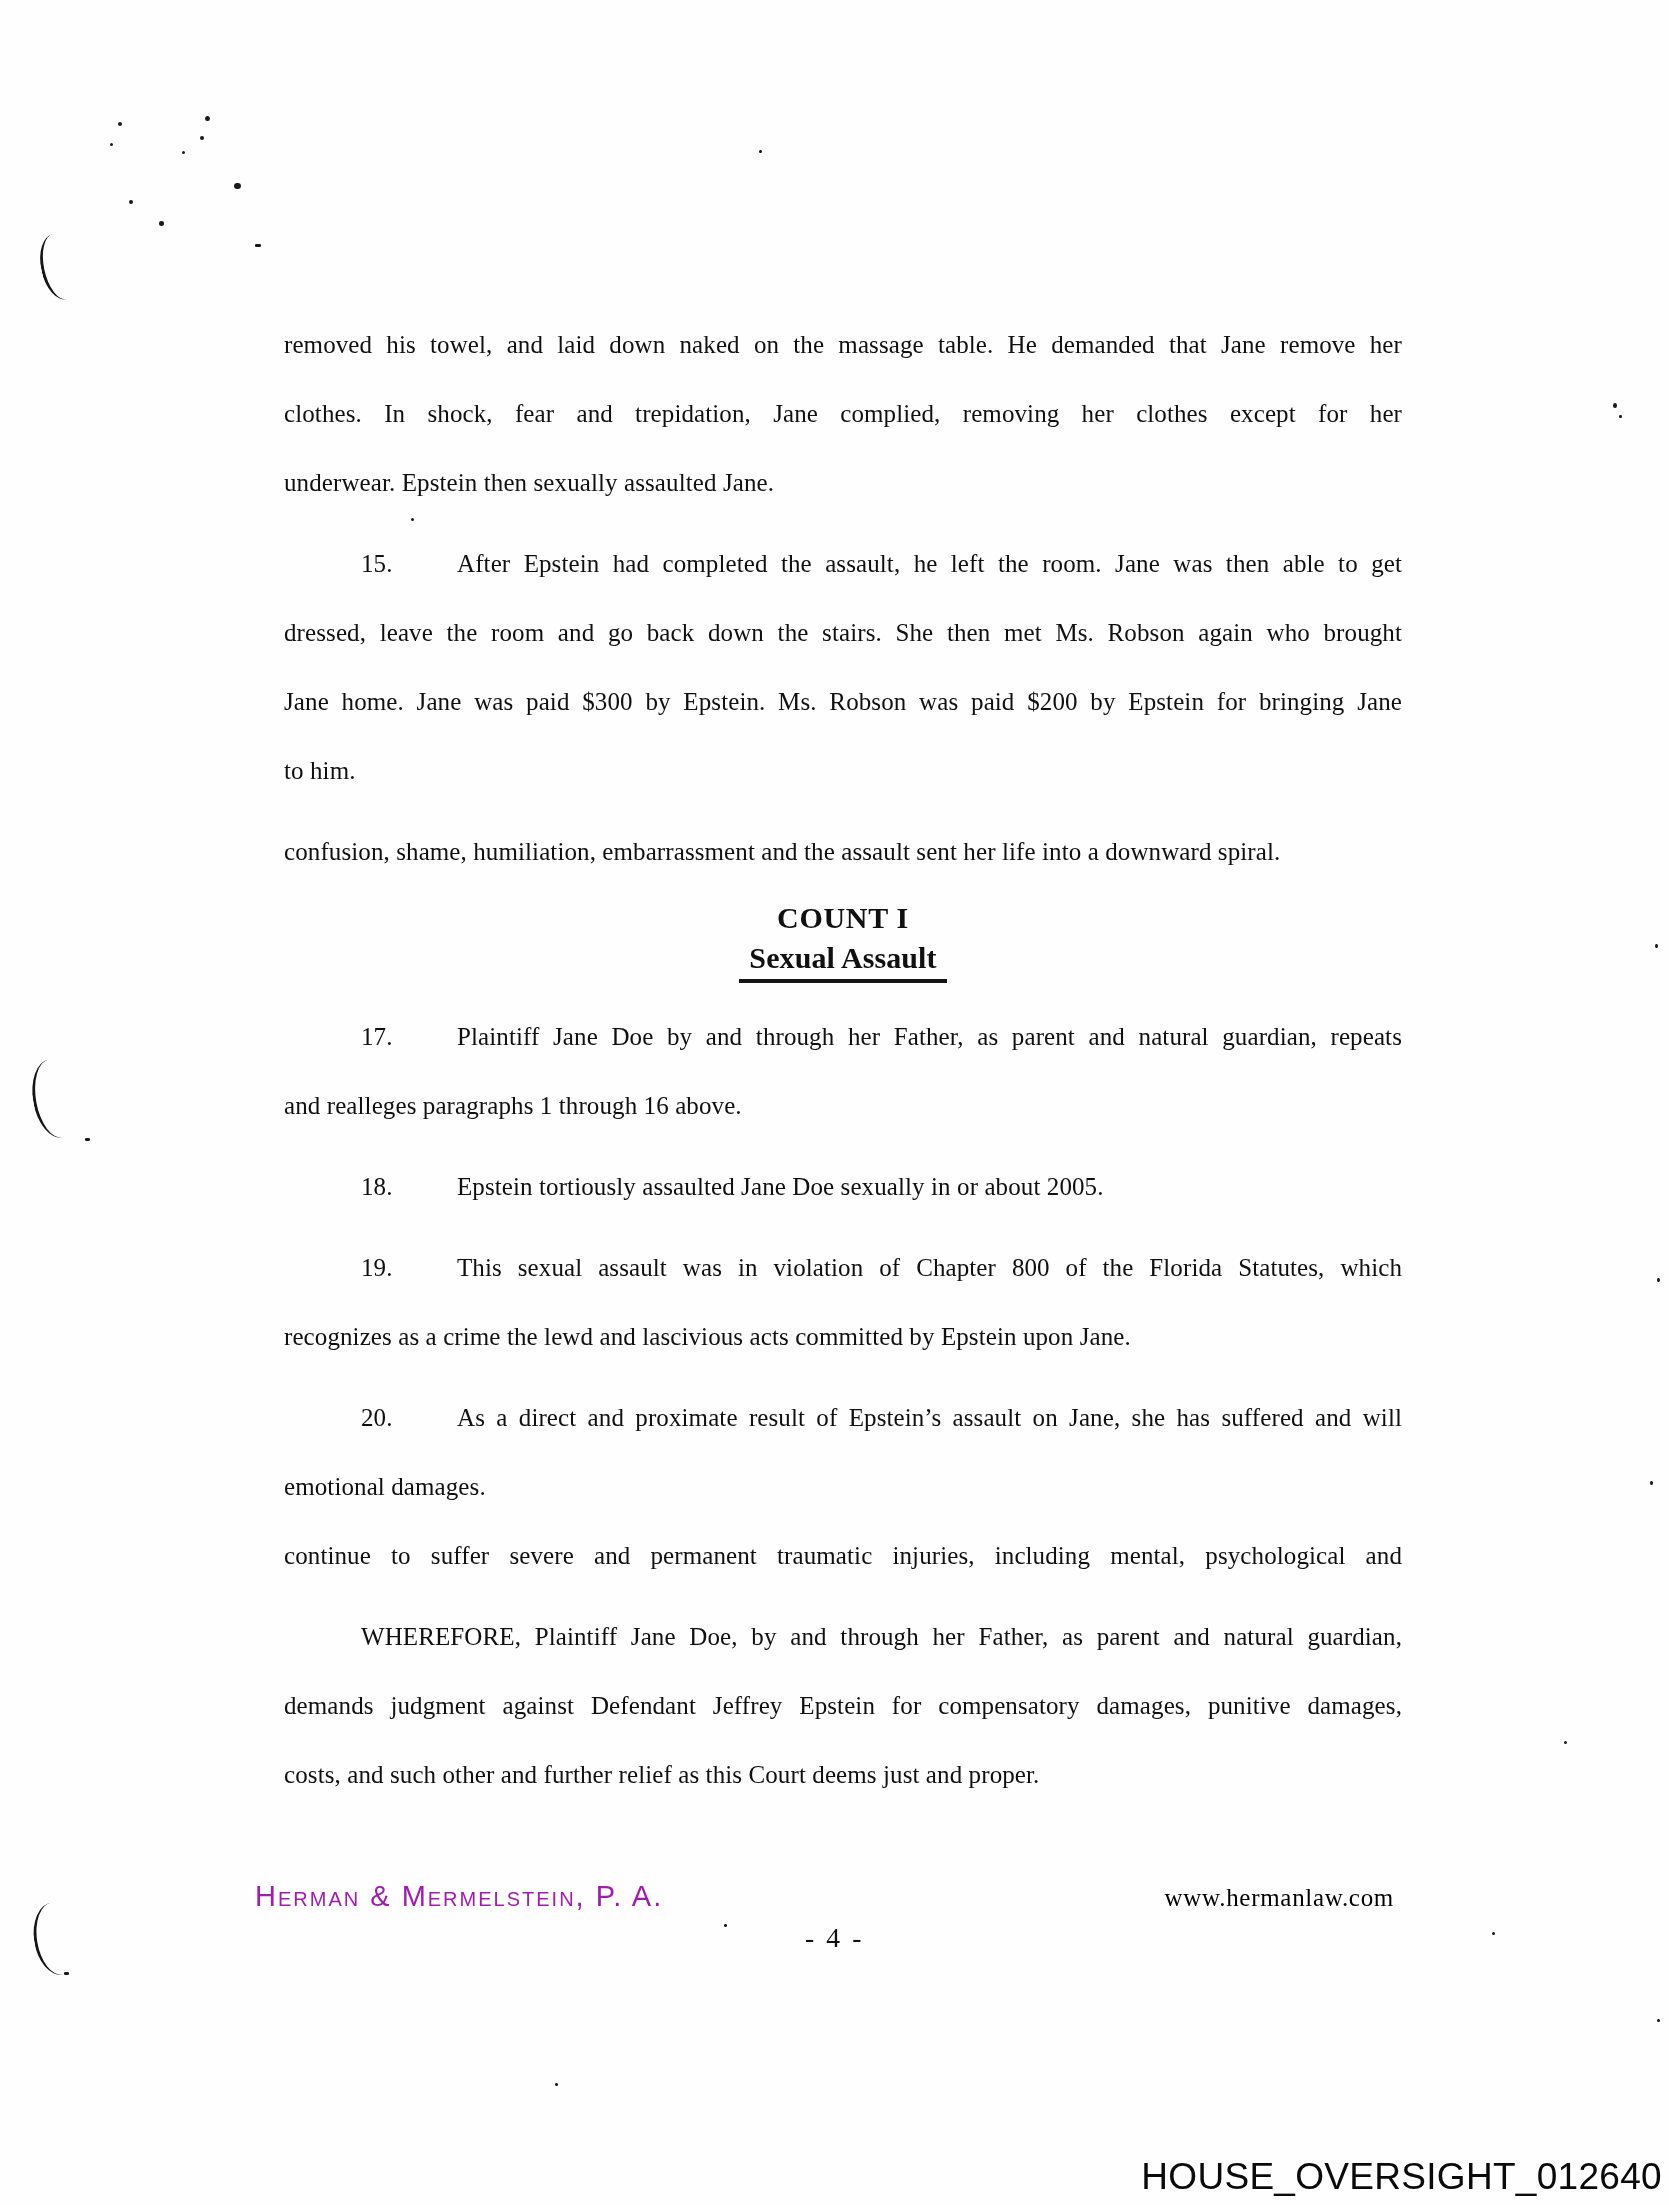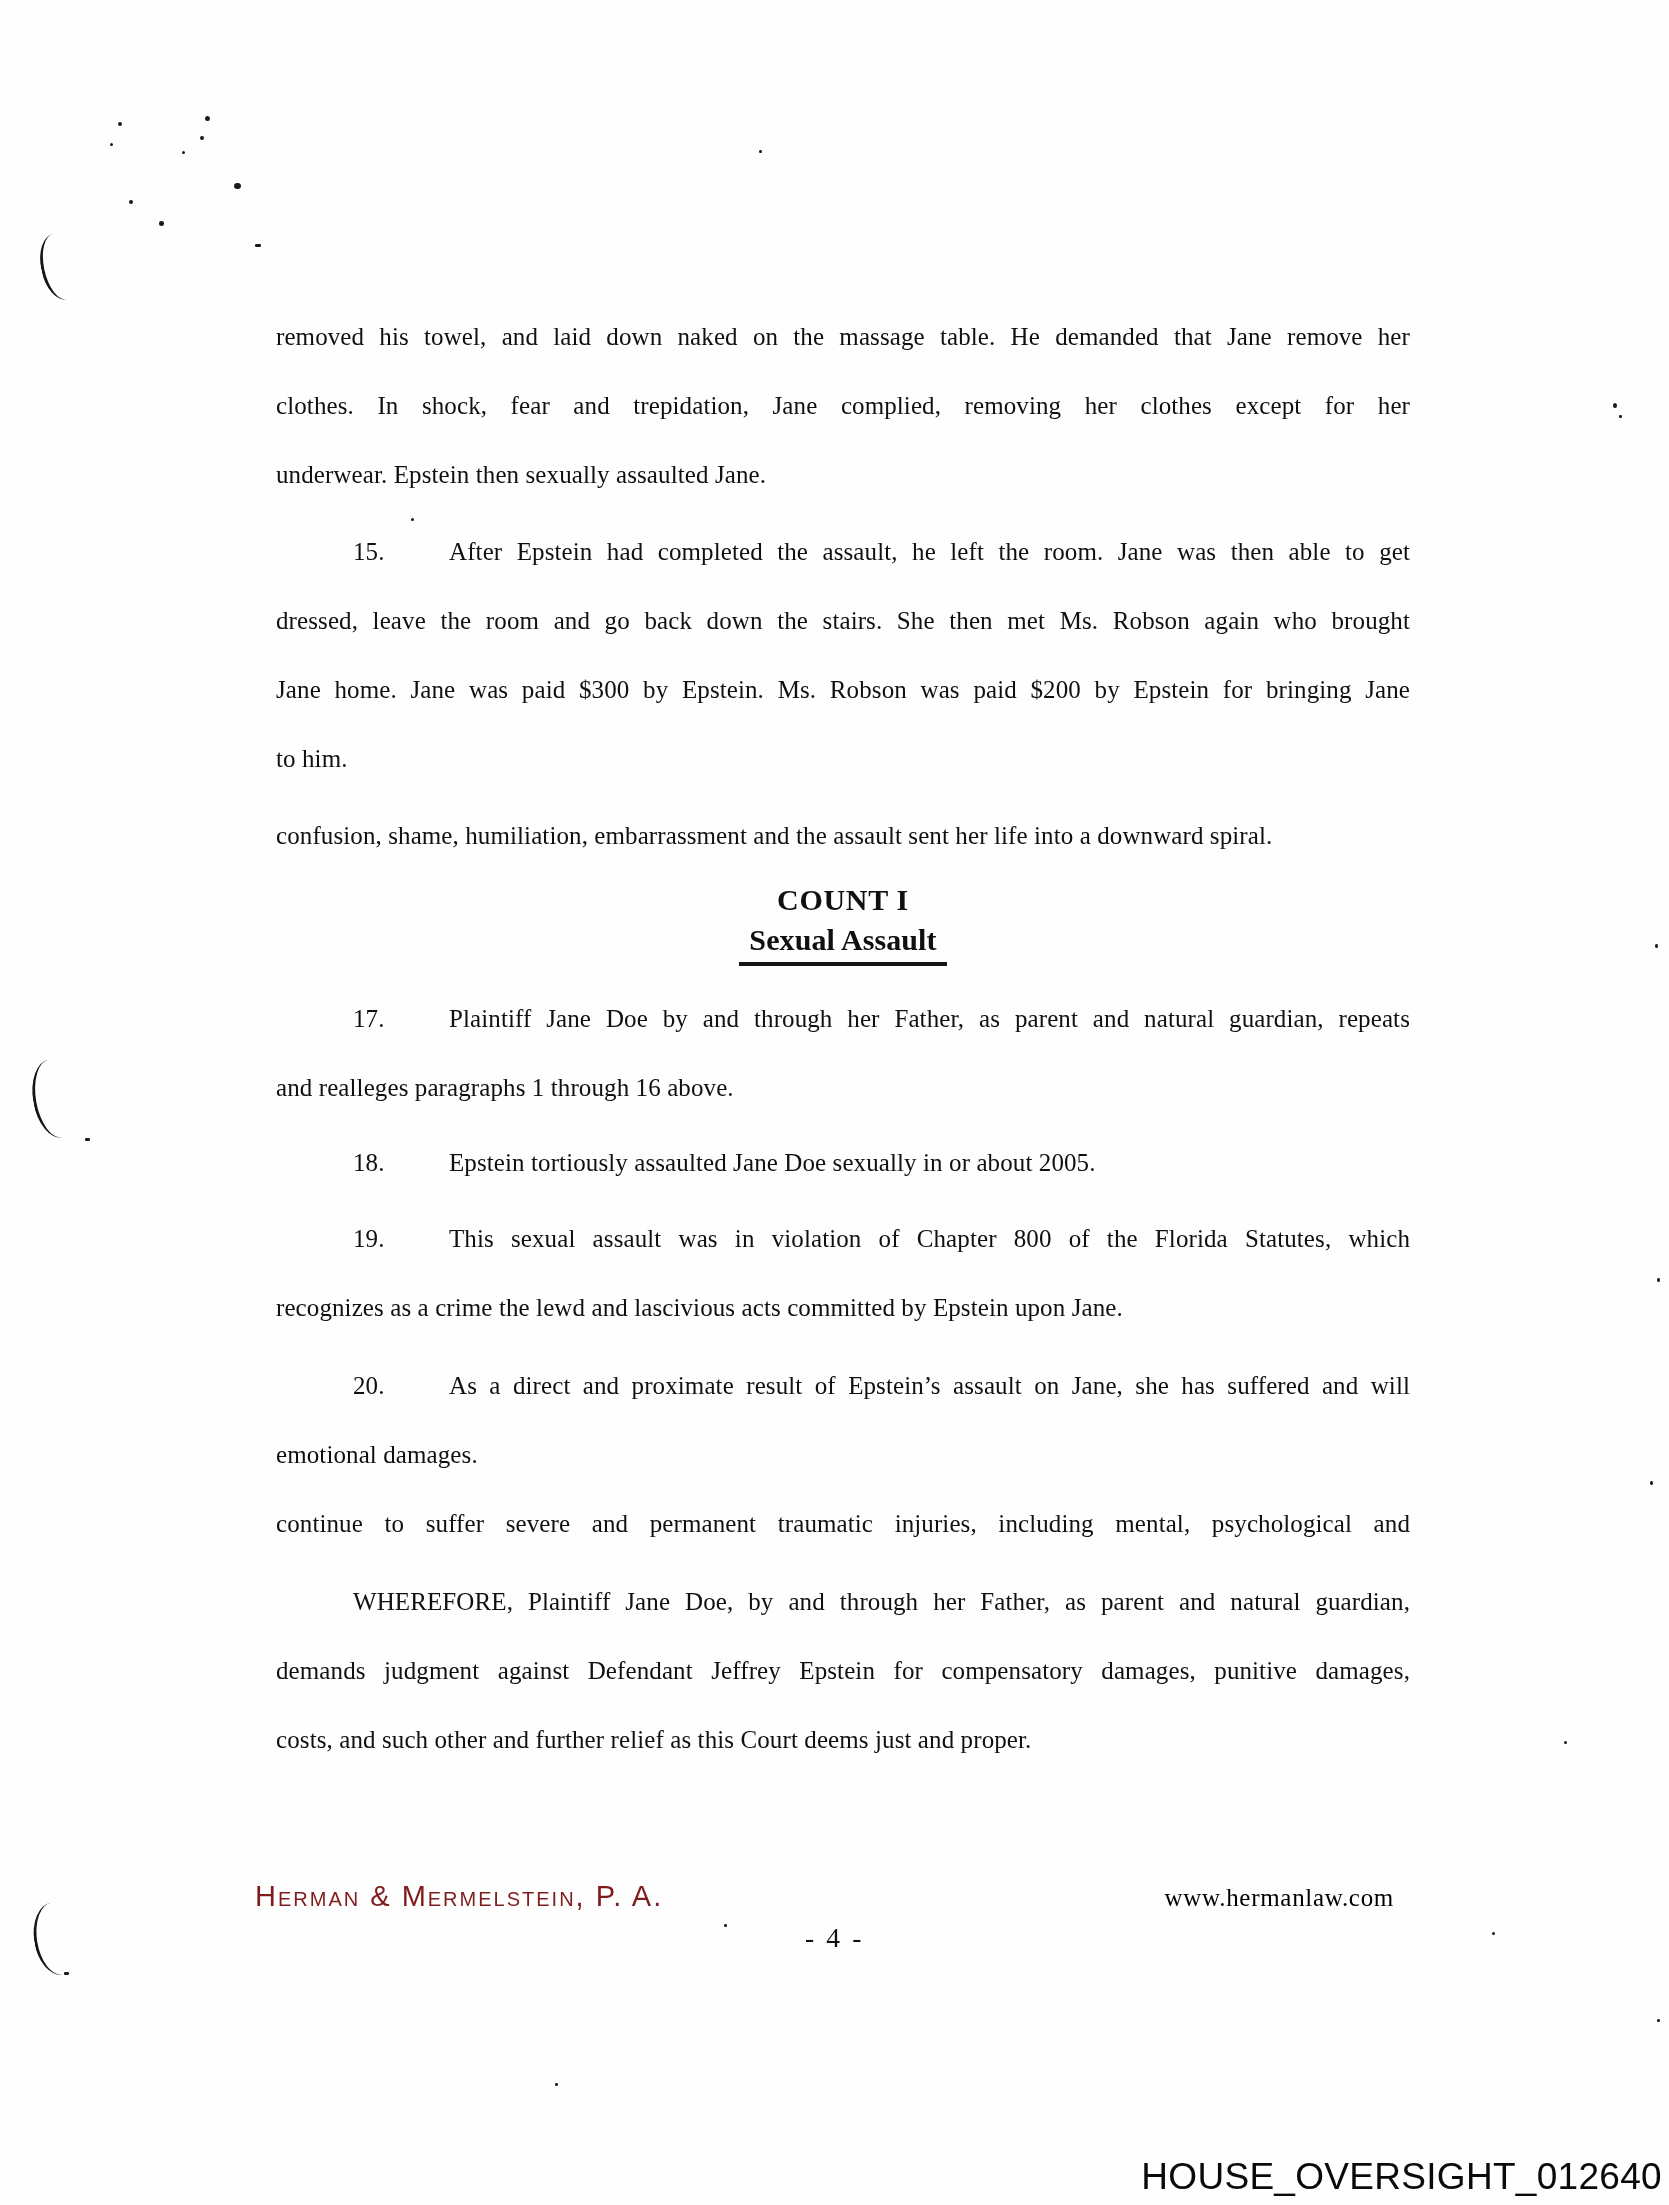--- a/index.html
+++ b/index.html
@@ -20,36 +20,36 @@
     letter-spacing:0.1px;
   }
   .line{line-height:69px;white-space:normal;}
   .just{text-align:justify;text-align-last:justify;}
   .lastline{text-align:left;text-align-last:left;}
   .numbered{display:flex;}
   .pnum{flex:none;margin-left:77px;width:96px;line-height:69px;}
   .ptext{display:block;flex:1;line-height:69px;}
   .ptext.just{text-align:justify;text-align-last:justify;}
   .indent{ text-indent:77px; }
-  .para{margin:4px;}
+  .para{margin:12px;}
   .m12{margin-top:7.9px;} .m10{margin-top:6.5px;} .m14{margin-top:9.2px;} .m28{margin-top:18.3px;}
   
   .heading{margin-top:10.5px;text-align:center;font-weight:bold;}
   .count-title{font-size:30px;line-height:39px;letter-spacing:0.7px;}
   .count-sub{font-size:30px;line-height:41px;}
   .underlined{display:inline-block;padding:0 10.5px 1.3px 10.5px;border-bottom:4.6px solid #151515;}
   
   .footer-row{
     position:absolute;left:255px;top:1880px;width:1139px;
     display:flex;justify-content:space-between;align-items:baseline;
   }
   .firm{
     font-family:"Liberation Sans","DejaVu Sans",sans-serif;
     font-variant:small-caps;
-    font-size:29px;letter-spacing:2px;color:#7f1d1d;line-height:33px;
+    font-size:29px;letter-spacing:2px;color:#a21caf;line-height:33px;
   }
   .site{
     font-family:Liberation Serif, serif;
     font-size:25px;letter-spacing:0.7px;color:#000000;line-height:33px;
   }
   .pagenum{
     position:absolute;left:0;top:1922px;width:1669px;
     text-align:center;font-size:27.5px;letter-spacing:2.6px;color:#101010;
   }
   .bates{

